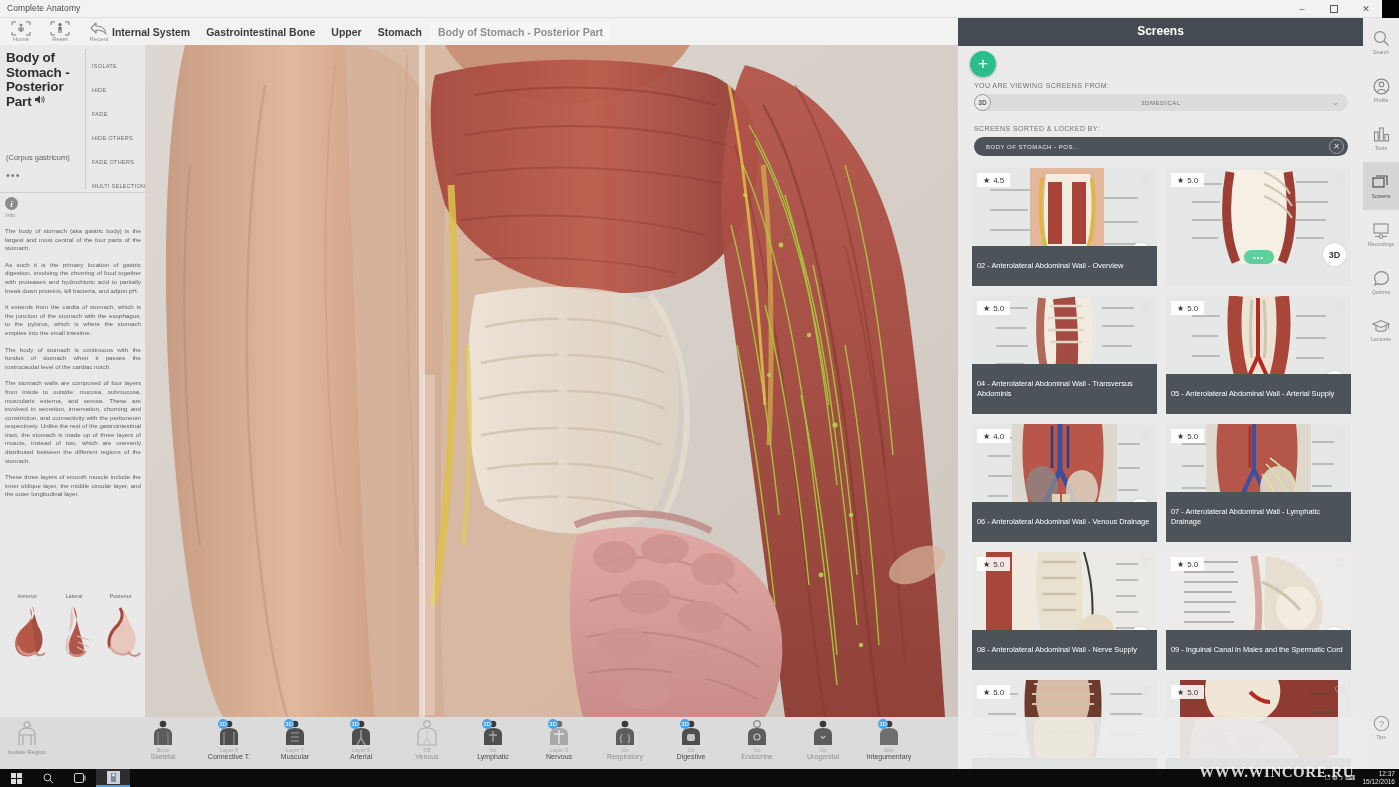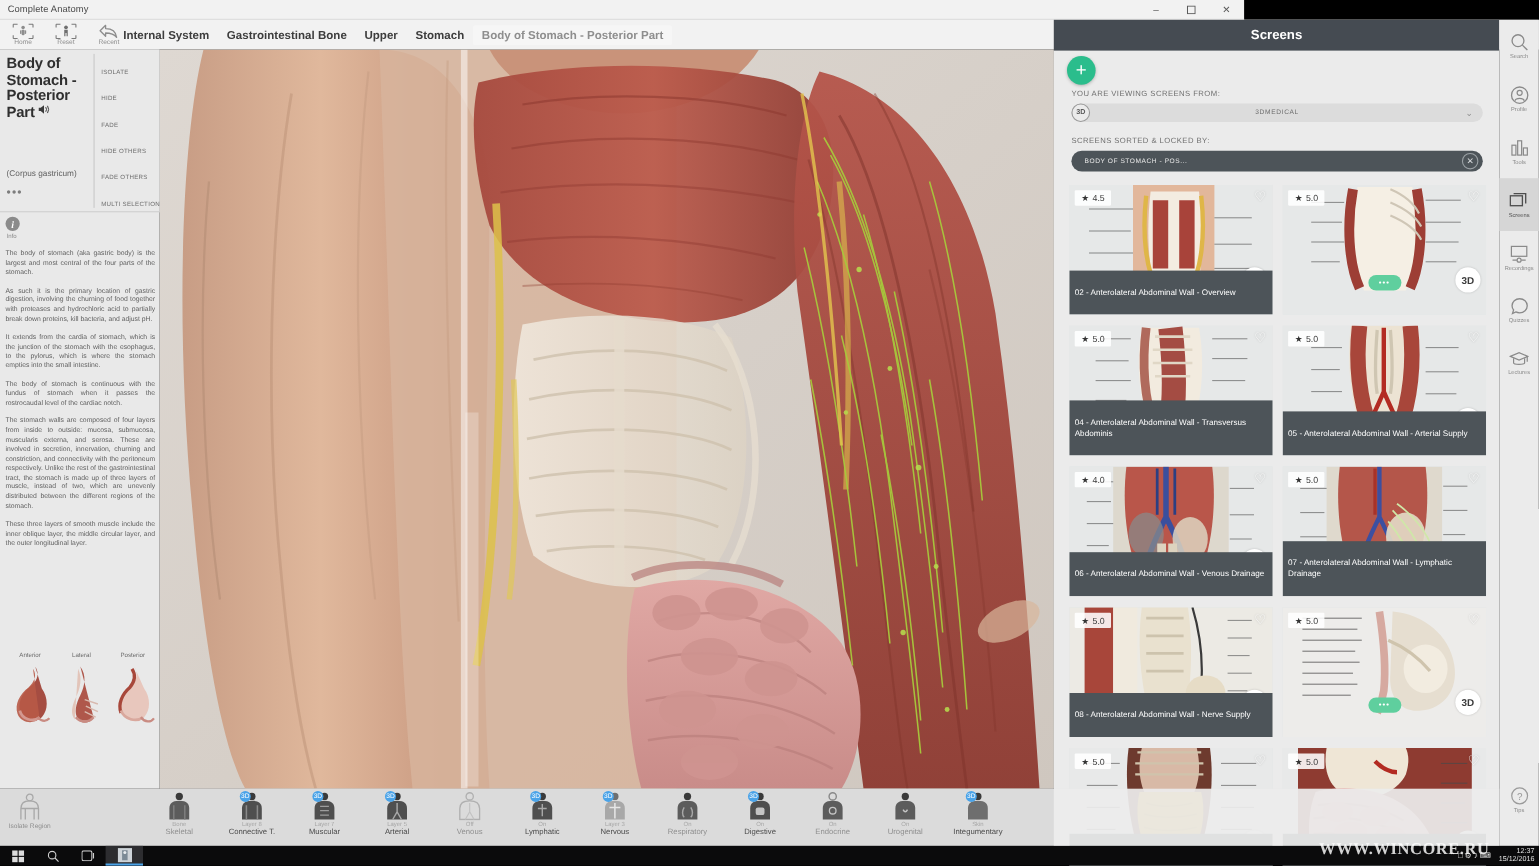--- a/index.html
+++ b/index.html
@@ -2,21 +2,21 @@
 <html><head>
 <meta charset="utf-8">
 <style>
   * { box-sizing: border-box; margin:0; padding:0; }
   html,body { width:1399px; height:787px; overflow:hidden; background:#000;
     font-family:"Liberation Sans", sans-serif; }
 
   #app { position:relative; width:1399px; height:787px; }
 
   
-  .titlebar { position:absolute; left:0; top:0; width:1131px; height:18px;
+  .titlebar { position:absolute; left:0; top:0; width:1382px; height:18px;
     background:#f2f2f2; border-bottom:1px solid #e0e0e0; }
   .titlebar .apptitle { position:absolute; left:7px; top:3px; font-size:8.5px; color:#4a4a4a; letter-spacing:.1px; }
   .wbtns { position:absolute; right:0; top:0; height:18px; display:flex; }
   .wbtn { width:32px; height:18px; display:flex; align-items:center; justify-content:center;
     font-size:9px; color:#5a5a5a; }
 
   
   .topbar { position:absolute; left:0; top:18px; width:1399px; height:27px; background:#f2f2f2; }
   .navtools { position:absolute; left:4px; top:19px; display:flex; gap:5px; }
   .navtool { width:34px; display:flex; flex-direction:column; align-items:center; }
@@ -621,20 +621,21 @@
               <path d="M18 10 h54 M18 20 h50 M18 30 h54 M18 40 h48 M18 50 h52 M18 60 h46 M18 70 h50 M18 80 h44"></path>
             </g>
         </svg>
         <div class="rating">
           <span class="star">★</span>
           <span>5.0</span>
         </div>
         <div class="heart">♡</div>
         <div class="greenpill">•••</div>
         <div class="badge3dbig">3D</div>
+        <div class="cardcap">09 - Inguinal Canal in Males and the Spermatic Cord</div>
       </div>
 
       <div class="card">
         <svg class="cardimg" width="185" height="118" viewBox="0 0 185 118" preserveAspectRatio="none">
           <rect width="185" height="118" fill="#e8e9e9"></rect>
           <path d="M54 0 C50 30 54 66 64 96 L118 96 C128 66 132 30 128 0 Z" fill="#6d3a2e"></path>
           <path d="M66 0 C62 18 64 32 70 44 L112 44 C118 32 120 18 116 0 Z" fill="#d8b9a6"></path>
           <path d="M64 40 C60 56 62 76 70 92 L114 92 C122 76 124 56 120 40 Z" fill="#dba91f"></path>
           <g stroke="#c2941a" stroke-width="1.4" fill="none">
               <path d="M70 50 C82 54 96 54 112 50 M68 60 C82 64 98 64 116 60 M68 72 C82 76 98 76 116 72 M70 84 C84 88 98 88 112 84"></path>

